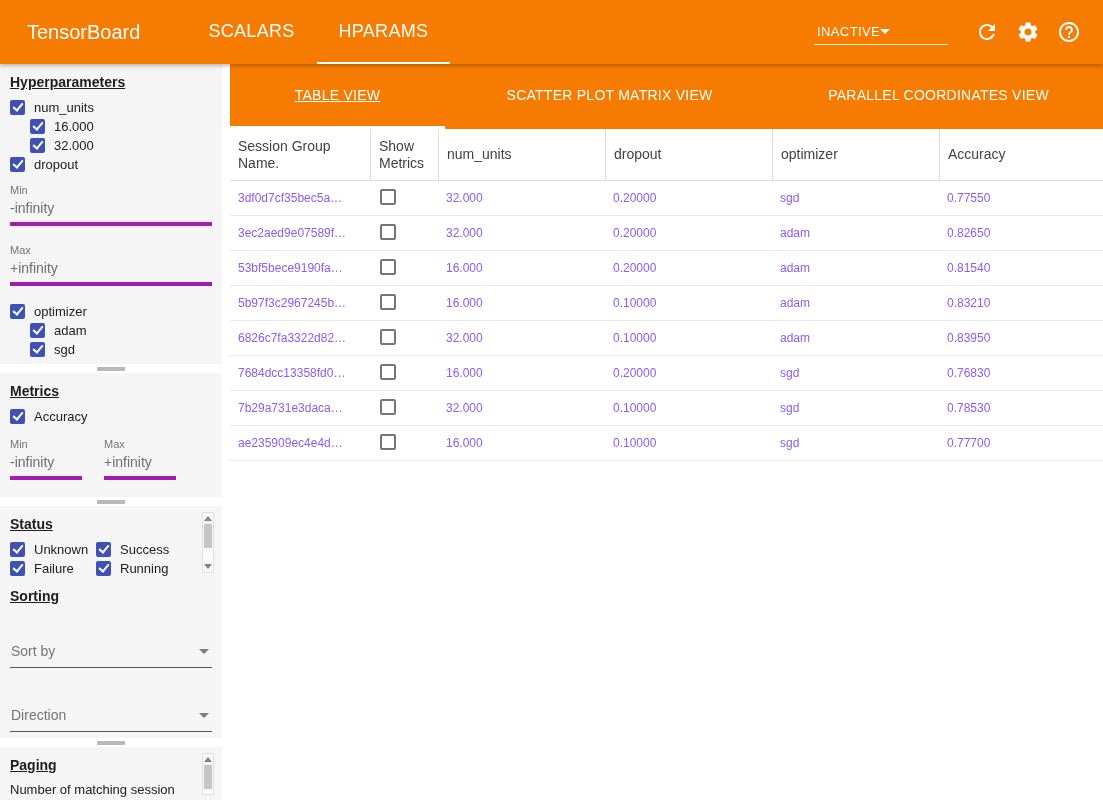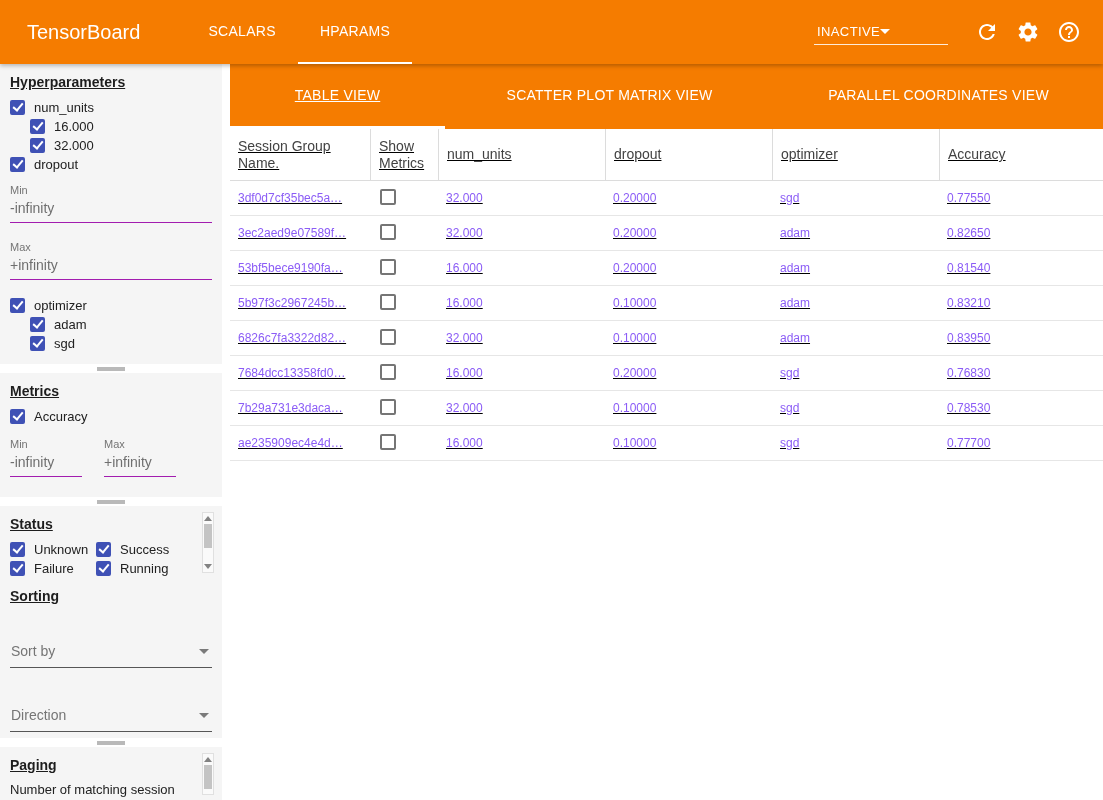--- a/index.html
+++ b/index.html
@@ -16,21 +16,21 @@
   .toolbar {
     height: 64px; background: var(--accent);
     display: flex; align-items: center;
     padding: 0 22px 0 27px;
     position: relative; z-index: 10;
     box-shadow: 0 2px 4px rgba(0,0,0,.25);
   }
   .tb-title { color: #fff; font-size: 20px; margin-right: 46px; white-space: nowrap; }
   .nav-tabs { display: flex; height: 64px; align-self: stretch; }
   .nav-tab {
-    color: #fff; font-size: 14px; letter-spacing: .3px;
+    color: #fff; font-size: 18px; letter-spacing: .3px;
     padding: 0 22px; display: flex; align-items: center;
     border-bottom: 2px solid transparent; cursor: pointer; text-transform: uppercase;
   }
   .nav-tab.active { border-bottom-color: #fff; }
   .toolbar-right { margin-left: auto; display: flex; align-items: center; gap: 17px; }
   .status-select {
     width: 134px; color: #fff; font-size: 13px; letter-spacing: .4px;
     border-bottom: 1px solid rgba(255,255,255,.85);
     display: flex; align-items: center;
     padding: 4px 3px 5px 3px; margin-right: 10px; cursor: pointer;
@@ -65,21 +65,21 @@
   }
   .cb.checked { background: var(--cb-color); border-color: var(--cb-color); }
   .cb.checked::after {
     content: ""; position: absolute; left: 3px; top: -1px;
     width: 4px; height: 8px;
     border: solid #fff; border-width: 0 2px 2px 0; transform: rotate(40deg);
   }
 
   .field-label { font-size: 11px; color: #757575; display: block; margin: 10px 0 0; }
   input.tb-input {
-    border: none; border-bottom: 1px solid #a21caf; background: transparent;
+    border: none; border-bottom: 4px solid #a21caf; background: transparent;
     font-size: 14px; color: #6f6f6f; width: 100%; padding: 4px 0 6px;
     outline: none; font-family: inherit; display: block;
   }
   .hp-gap { height: 16px; }
 
   .minmax { display: flex; gap: 22px; margin-top: 2px; }
   .minmax .mm { width: 72px; }
 
   .status-grid { display: grid; grid-template-columns: 86px 1fr; row-gap: 0; padding-right: 28px; margin-top: 2px; }
 
@@ -109,21 +109,21 @@
   .view-tabs { height: 65px; background: var(--accent); display: flex; flex: none; }
   .view-tab {
     display: flex; align-items: center; justify-content: center;
     color: #fff; font-size: 14px; letter-spacing: .25px; cursor: pointer;
     border-bottom: 3px solid transparent; text-transform: uppercase; text-align: center;
   }
   .view-tab.t1 { flex: 1; text-decoration: underline; }
   .view-tab.t2, .view-tab.t3 { flex: 1.53; }
   .view-tab.active { border-bottom-color: #fff; }
 
-  .grid-table { flex: 1; overflow: hidden; text-decoration: underline; }
+  .grid-table { flex: 1; overflow: hidden; }
   .thead, .trow { display: grid; grid-template-columns: 140px 68px 167px 167px 167px 1fr; }
   .thead { border-bottom: 1px solid #dcdcdc; }
   .th {
     min-height: 51px; padding: 8px; color: #424242; font-size: 14px;
     display: flex; align-items: center; cursor: pointer; line-height: 1.2;
   }
   .th + .th { border-left: 1px solid #dcdcdc; }
   .trow { height: 35px; border-bottom: 1px solid #e6e6e6; align-items: center; }
   .td { padding: 0 8px; color: #8b5cf6; font-size: 12px; white-space: nowrap; overflow: hidden; text-overflow: ellipsis; }
   .td.show { overflow: visible; }

